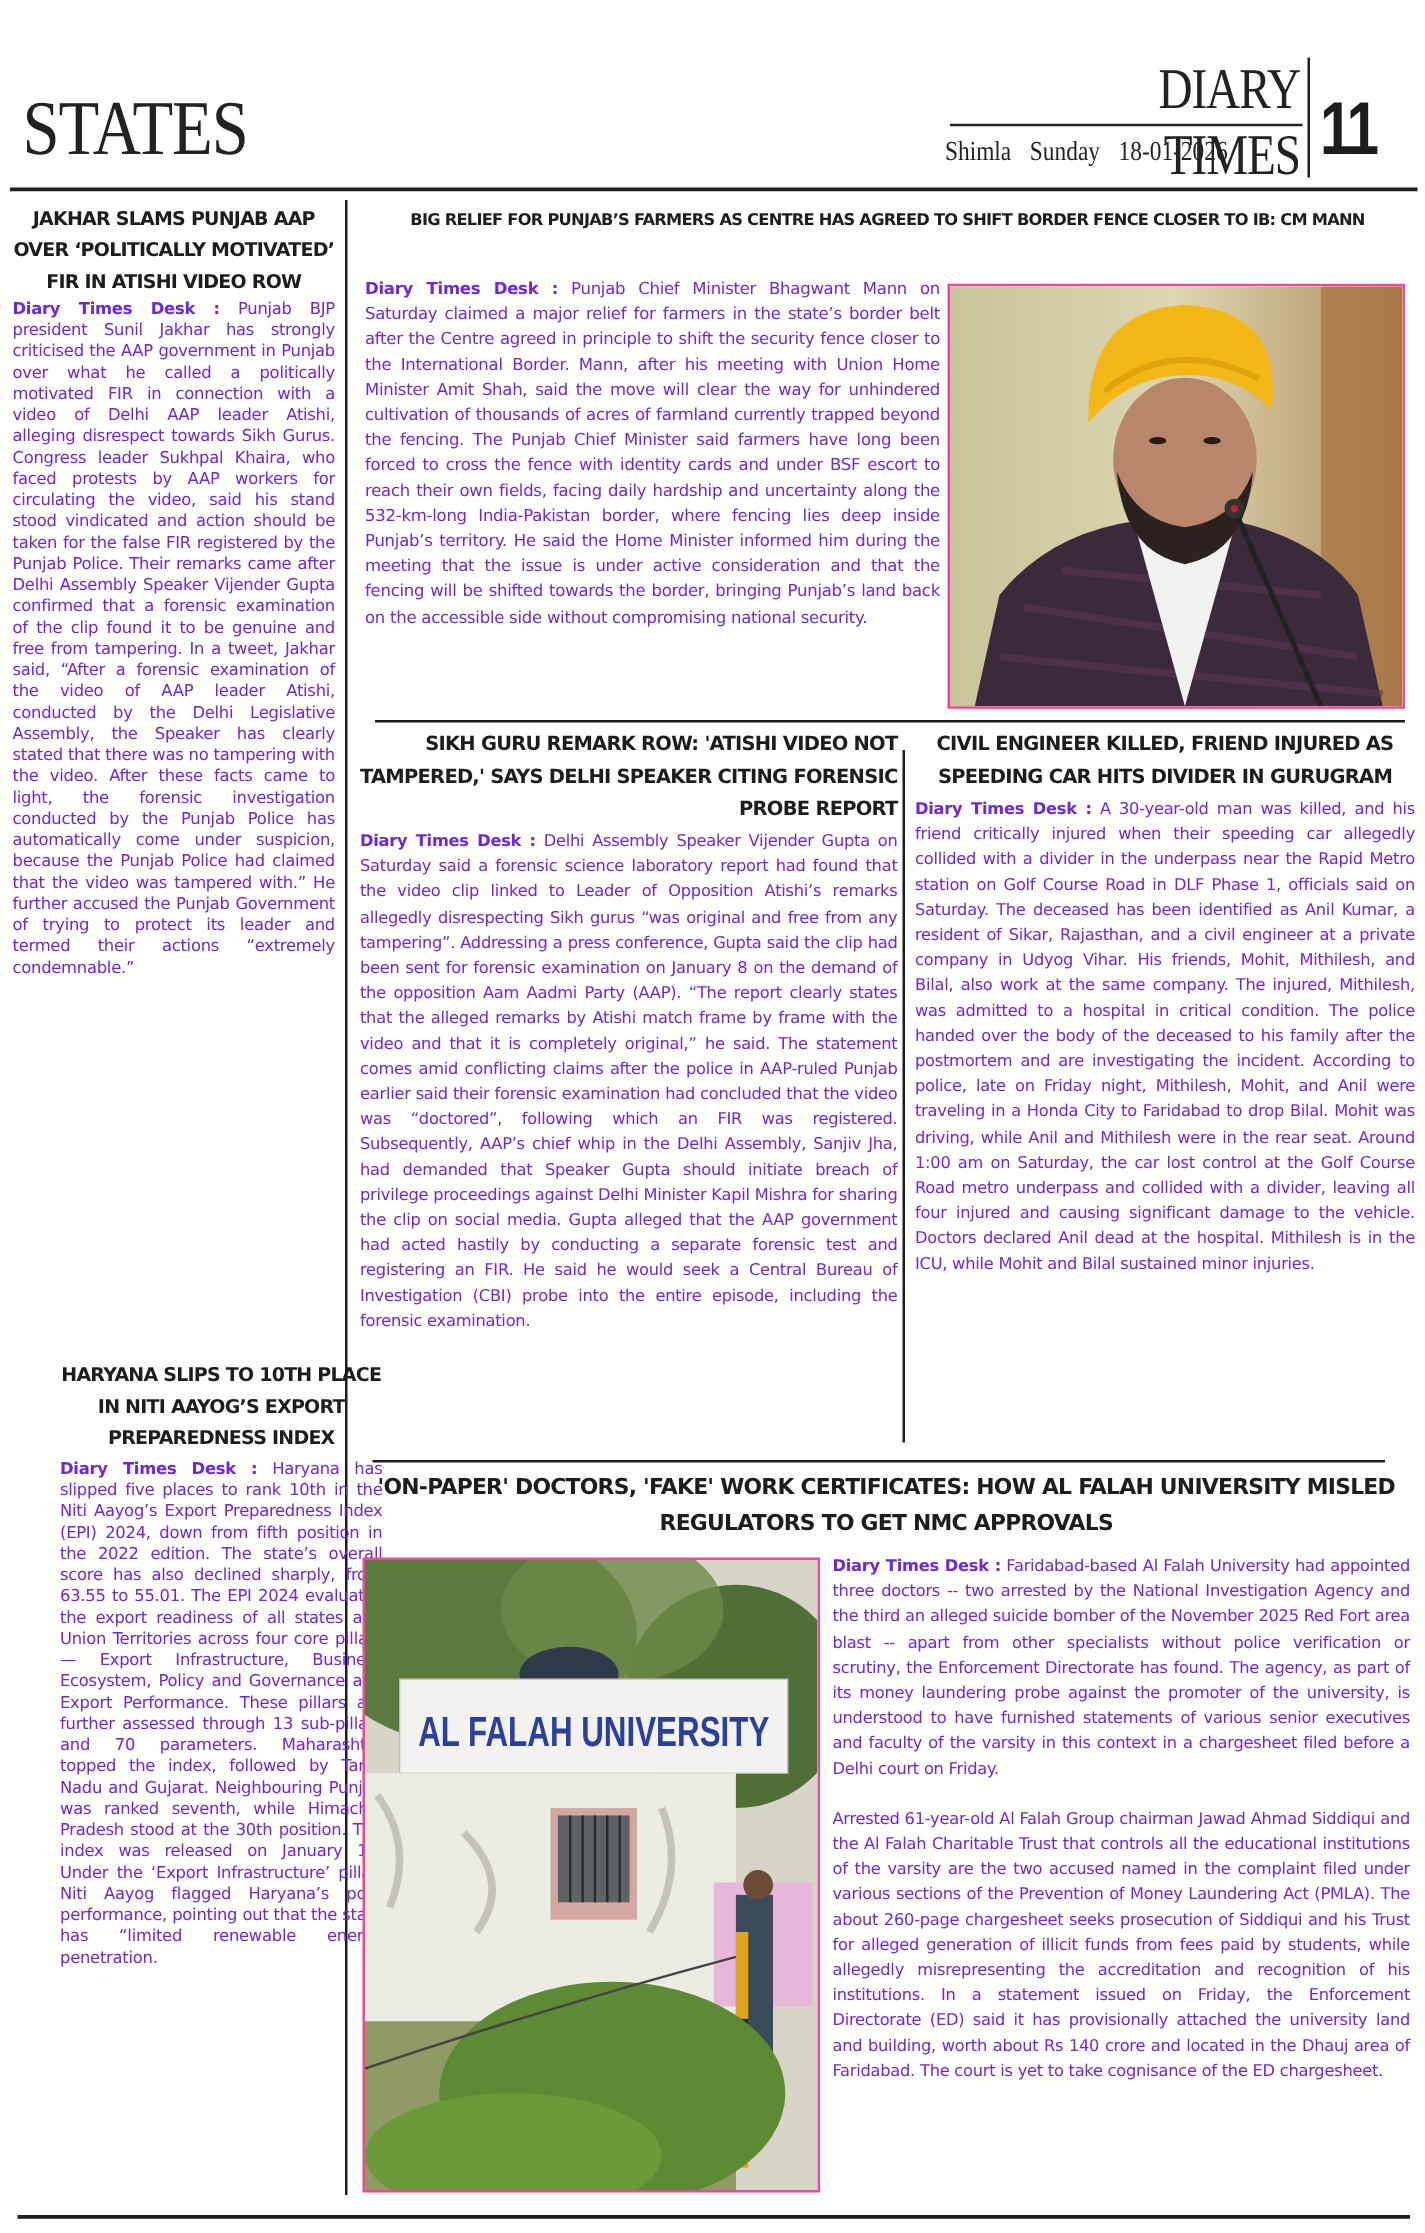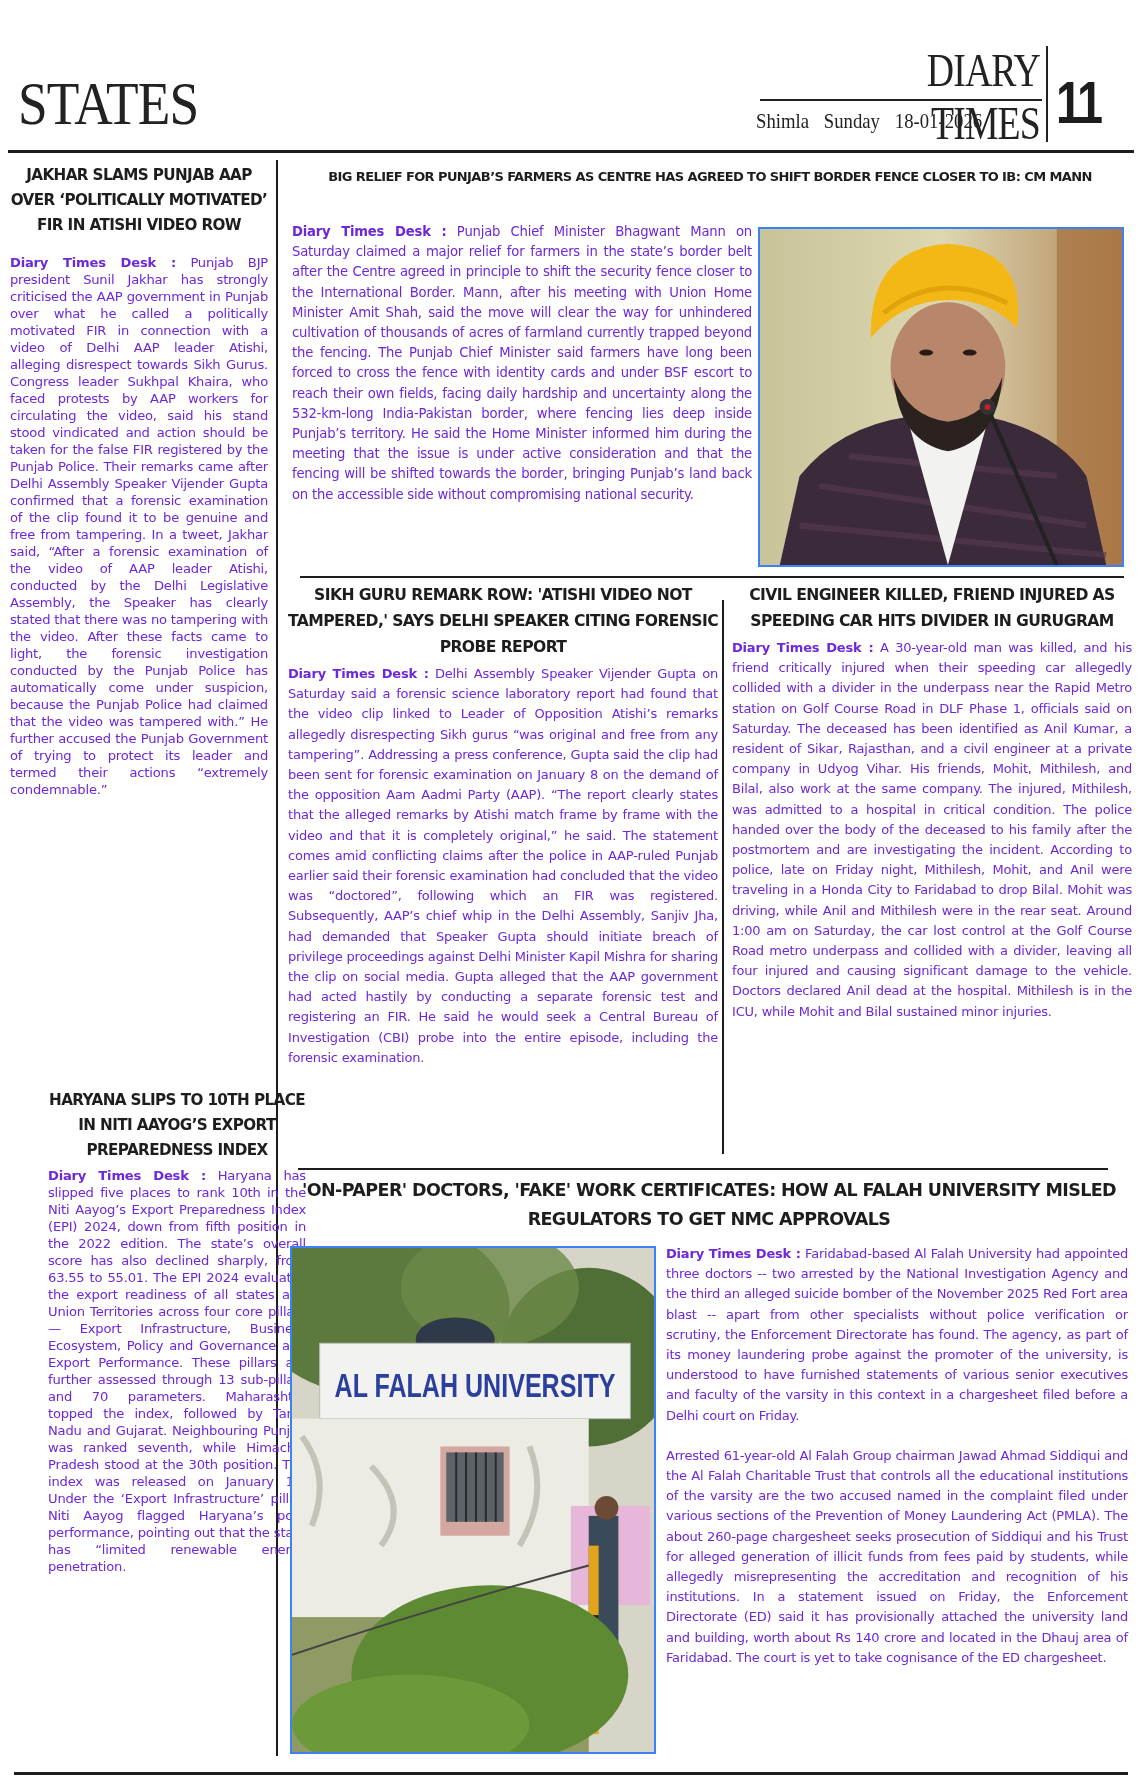--- a/index.html
+++ b/index.html
@@ -25,41 +25,41 @@
   .byline { font-weight: 700; }
 
   .h-left { font-size: 15.2px; line-height: 25px; }
   .b-left { font-size: 13.1px; line-height: 17px; }
   .h-main { font-size: 13px; line-height: 28px; }
   .b-main { font-size: 13.2px; line-height: 20.2px; }
   .h-mid { font-size: 15.6px; line-height: 26px; }
   .b-mid { font-size: 13px; line-height: 20.2px; }
   .b-bottom { font-size: 13px; line-height: 20.2px; }
 
-  .photo { border: 2px solid #3b82f6; box-sizing: border-box; overflow: hidden; }
+  .photo { border: 2px solid #ec4899; box-sizing: border-box; overflow: hidden; }
 </style>
 </head>
 <body>
 
 <div class="abs section-title">STATES</div>
 <div class="abs paper-name">DIARY TIMES</div>
 <div class="abs paper-name-rule"></div>
 <div class="abs dateline">
   <span>Shimla</span>
   <span>Sunday</span>
   <span>18-01-2026</span>
 </div>
 <div class="abs mast-vrule"></div>
 <div class="abs page-number">11</div>
 <div class="abs top-rule"></div>
 
 <div class="abs vrule" style="left:276px; top:160px; height:1596px;"></div>
 
 <article class="abs" style="left:10px; top:163px; width:258px;">
-  <h2 class="headline h-left" style="margin:0 0 16px 0;">JAKHAR SLAMS PUNJAB AAP OVER ‘POLITICALLY MOTIVATED’ FIR IN ATISHI VIDEO ROW</h2>
+  <h2 class="headline h-left" style="margin:0 0 1px 0;">JAKHAR SLAMS PUNJAB AAP OVER ‘POLITICALLY MOTIVATED’ FIR IN ATISHI VIDEO ROW</h2>
   <p class="body-text b-left" style="margin:0;"><span class="byline">Diary Times Desk :</span> <span>Punjab BJP president Sunil Jakhar has strongly criticised the AAP government in Punjab over what he called a politically motivated FIR in connection with a video of Delhi AAP leader Atishi, alleging disrespect towards Sikh Gurus. Congress leader Sukhpal Khaira, who faced protests by AAP workers for circulating the video, said his stand stood vindicated and action should be taken for the false FIR registered by the Punjab Police. Their remarks came after Delhi Assembly Speaker Vijender Gupta confirmed that a forensic examination of the clip found it to be genuine and free from tampering. In a tweet, Jakhar said, “After a forensic examination of the video of AAP leader Atishi, conducted by the Delhi Legislative Assembly, the Speaker has clearly stated that there was no tampering with the video. After these facts came to light, the forensic investigation conducted by the Punjab Police has automatically come under suspicion, because the Punjab Police had claimed that the video was tampered with.” He further accused the Punjab Government of trying to protect its leader and termed their actions “extremely condemnable.”</span></p>
 </article>
 
 <article class="abs" style="left:10px; top:1088px; width:258px;margin-left:38px;">
   <h2 class="headline h-left" style="margin:0 0 4px 0;">HARYANA SLIPS TO 10TH PLACE IN NITI AAYOG’S EXPORT PREPAREDNESS INDEX</h2>
   <p class="body-text b-left" style="margin:0;"><span class="byline">Diary Times Desk :</span> <span>Haryana has slipped five places to rank 10th in the Niti Aayog’s Export Preparedness Index (EPI) 2024, down from fifth position in the 2022 edition. The state’s overall score has also declined sharply, from 63.55 to 55.01. The EPI 2024 evaluates the export readiness of all states and Union Territories across four core pillars — Export Infrastructure, Business Ecosystem, Policy and Governance and Export Performance. These pillars are further assessed through 13 sub-pillars and 70 parameters. Maharashtra topped the index, followed by Tamil Nadu and Gujarat. Neighbouring Punjab was ranked seventh, while Himachal Pradesh stood at the 30th position. The index was released on January 14. Under the ‘Export Infrastructure’ pillar, Niti Aayog flagged Haryana’s poor performance, pointing out that the state has “limited renewable energy penetration.</span></p>
 </article>
 
 <article class="abs" style="left:290px; top:163px; width:840px;">
   <h1 class="headline h-main" style="margin:0 0 4px 0;">BIG RELIEF FOR PUNJAB’S FARMERS AS CENTRE HAS AGREED TO SHIFT BORDER FENCE CLOSER TO IB: CM MANN</h1>
@@ -95,21 +95,21 @@
 
     <line x1="232" y1="185" x2="300" y2="340" stroke="#222" stroke-width="4"></line>
     <circle cx="230" cy="180" r="8" fill="#333"></circle>
     <circle cx="230" cy="180" r="3" fill="#c0202a"></circle>
   </svg>
 </div>
 
 <div class="abs hrule" style="left:300px; top:576px; width:824px;"></div>
 
 <article class="abs" style="left:288px; top:582px; width:430px;">
-  <h2 class="headline h-mid" style="margin:0 0 4px 0;">SIKH GURU REMARK ROW: 'ATISHI VIDEO NOT TAMPERED,' SAYS DELHI SPEAKER CITING FORENSIC PROBE REPORT</h2>
+  <h2 class="headline h-mid" style="margin:0 0 4px 0;text-align:right;">SIKH GURU REMARK ROW: 'ATISHI VIDEO NOT TAMPERED,' SAYS DELHI SPEAKER CITING FORENSIC PROBE REPORT</h2>
   <p class="body-text b-mid" style="margin:0;"><span class="byline">Diary Times Desk :</span> <span>Delhi Assembly Speaker Vijender Gupta on Saturday said a forensic science laboratory report had found that the video clip linked to Leader of Opposition Atishi’s remarks allegedly disrespecting Sikh gurus “was original and free from any tampering”. Addressing a press conference, Gupta said the clip had been sent for forensic examination on January 8 on the demand of the opposition Aam Aadmi Party (AAP). “The report clearly states that the alleged remarks by Atishi match frame by frame with the video and that it is completely original,” he said. The statement comes amid conflicting claims after the police in AAP-ruled Punjab earlier said their forensic examination had concluded that the video was “doctored”, following which an FIR was registered. Subsequently, AAP’s chief whip in the Delhi Assembly, Sanjiv Jha, had demanded that Speaker Gupta should initiate breach of privilege proceedings against Delhi Minister Kapil Mishra for sharing the clip on social media. Gupta alleged that the AAP government had acted hastily by conducting a separate forensic test and registering an FIR. He said he would seek a Central Bureau of Investigation (CBI) probe into the entire episode, including the forensic examination.</span></p>
 </article>
 
 <div class="abs vrule" style="left:722px; top:600px; height:554px;"></div>
 
 <article class="abs" style="left:732px; top:582px; width:400px;">
   <h2 class="headline h-mid" style="margin:0 0 4px 0;">CIVIL ENGINEER KILLED, FRIEND INJURED AS SPEEDING CAR HITS DIVIDER IN GURUGRAM</h2>
   <p class="body-text b-mid" style="margin:0;"><span class="byline">Diary Times Desk :</span> <span>A 30-year-old man was killed, and his friend critically injured when their speeding car allegedly collided with a divider in the underpass near the Rapid Metro station on Golf Course Road in DLF Phase 1, officials said on Saturday. The deceased has been identified as Anil Kumar, a resident of Sikar, Rajasthan, and a civil engineer at a private company in Udyog Vihar. His friends, Mohit, Mithilesh, and Bilal, also work at the same company. The injured, Mithilesh, was admitted to a hospital in critical condition. The police handed over the body of the deceased to his family after the postmortem and are investigating the incident. According to police, late on Friday night, Mithilesh, Mohit, and Anil were traveling in a Honda City to Faridabad to drop Bilal. Mohit was driving, while Anil and Mithilesh were in the rear seat. Around 1:00 am on Saturday, the car lost control at the Golf Course Road metro underpass and collided with a divider, leaving all four injured and causing significant damage to the vehicle. Doctors declared Anil dead at the hospital. Mithilesh is in the ICU, while Mohit and Bilal sustained minor injuries.</span></p>
 </article>
 

